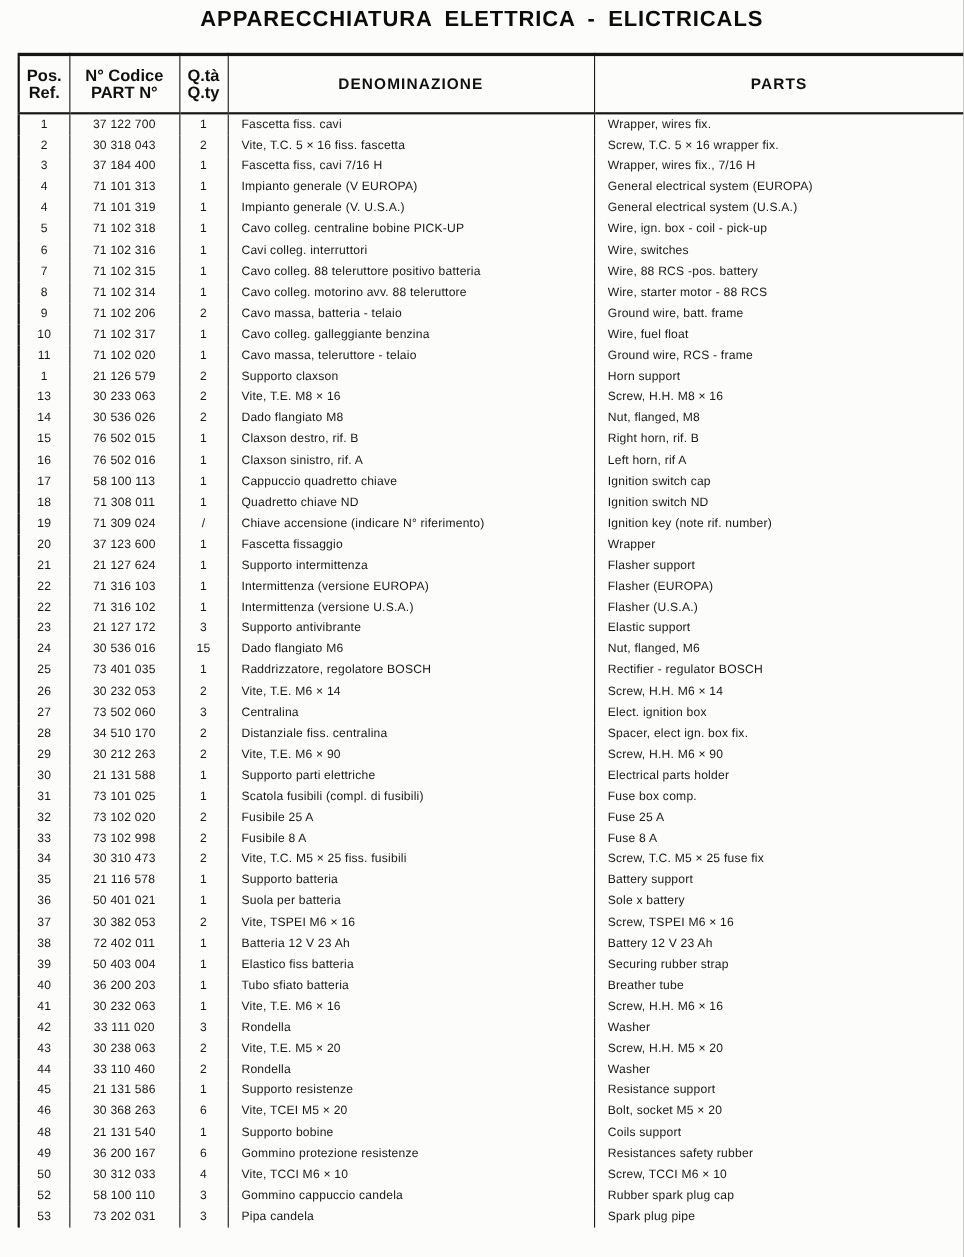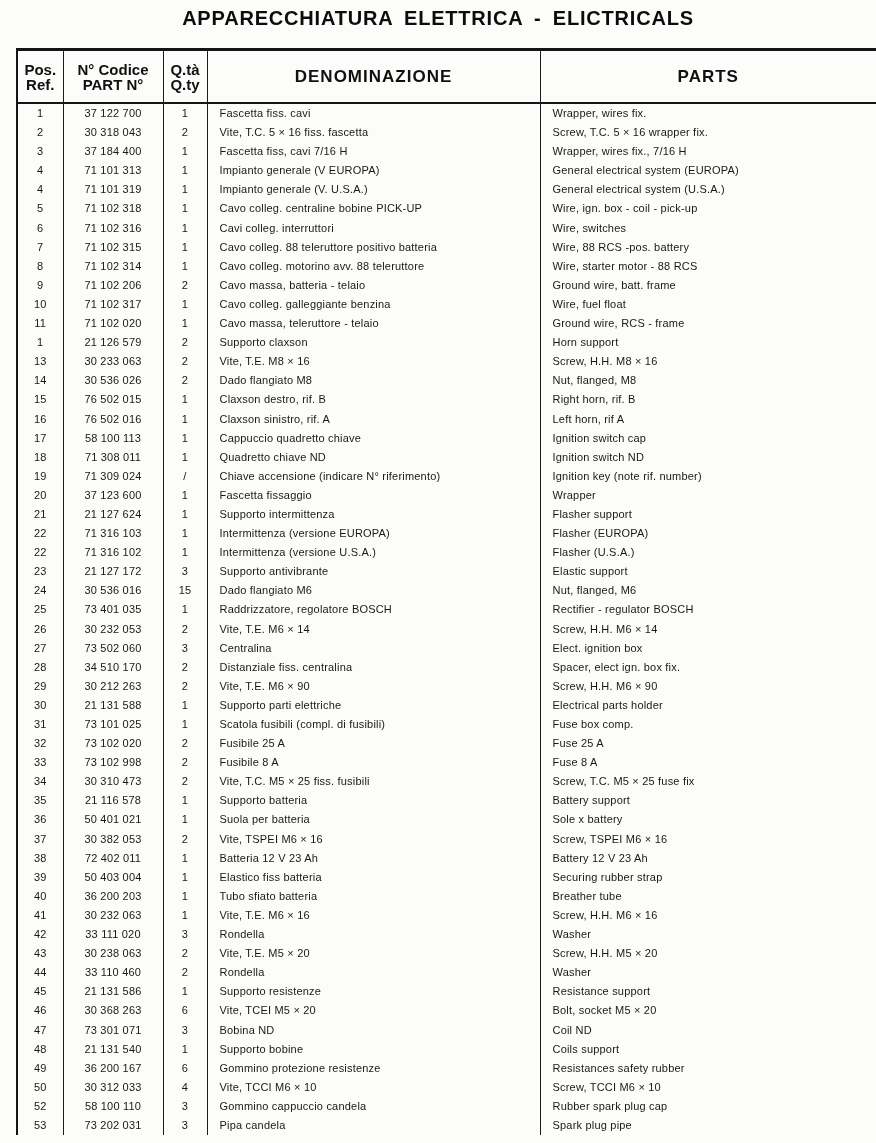--- a/index.html
+++ b/index.html
@@ -36,21 +36,21 @@
   thead td {
     height:49px;
     vertical-align:middle;
     text-align:center;
     font-size:15px;
     font-weight:bold;
     line-height:15px;
     border-bottom:2px solid #161616;
     color:#101010;
   }
-  thead td.wide { font-size:17px; letter-spacing:1px; }
+  thead td.wide { font-size:14px; letter-spacing:1px; }
   tbody td {
     height:17.1px;
     font-size:11px;
     line-height:17.1px;
     letter-spacing:0.2px;
     white-space:nowrap;
     overflow:hidden;
     vertical-align:middle;
     color:#181818;
   }
@@ -421,27 +421,20 @@
           <td class="t">Resistance support</td>
         </tr>
         <tr>
           <td class="c">46</td>
           <td class="c">30 368 263</td>
           <td class="c">6</td>
           <td class="t">Vite, TCEI M5 × 20</td>
           <td class="t">Bolt, socket M5 × 20</td>
         </tr>
         <tr>
-          <td class="c">47</td>
-          <td class="c">73 301 071</td>
-          <td class="c">3</td>
-          <td class="t">Bobina ND</td>
-          <td class="t">Coil ND</td>
-        </tr>
-        <tr>
           <td class="c">48</td>
           <td class="c">21 131 540</td>
           <td class="c">1</td>
           <td class="t">Supporto bobine</td>
           <td class="t">Coils support</td>
         </tr>
         <tr>
           <td class="c">49</td>
           <td class="c">36 200 167</td>
           <td class="c">6</td>

